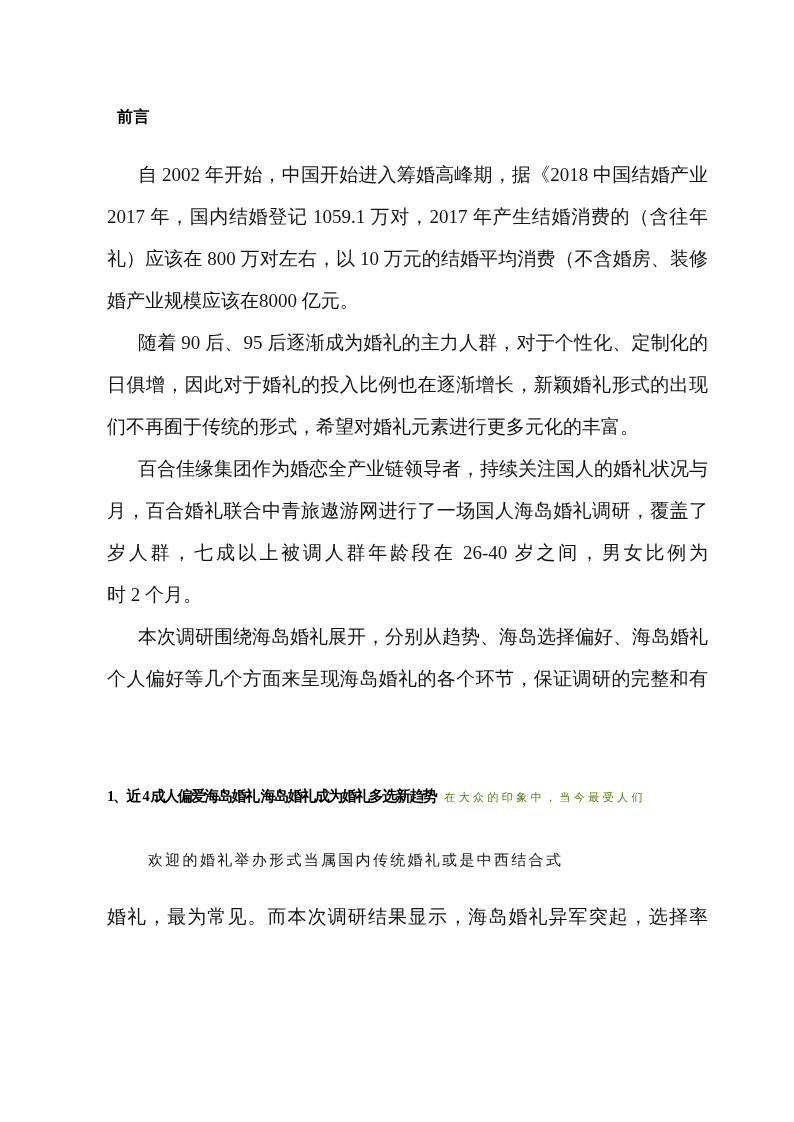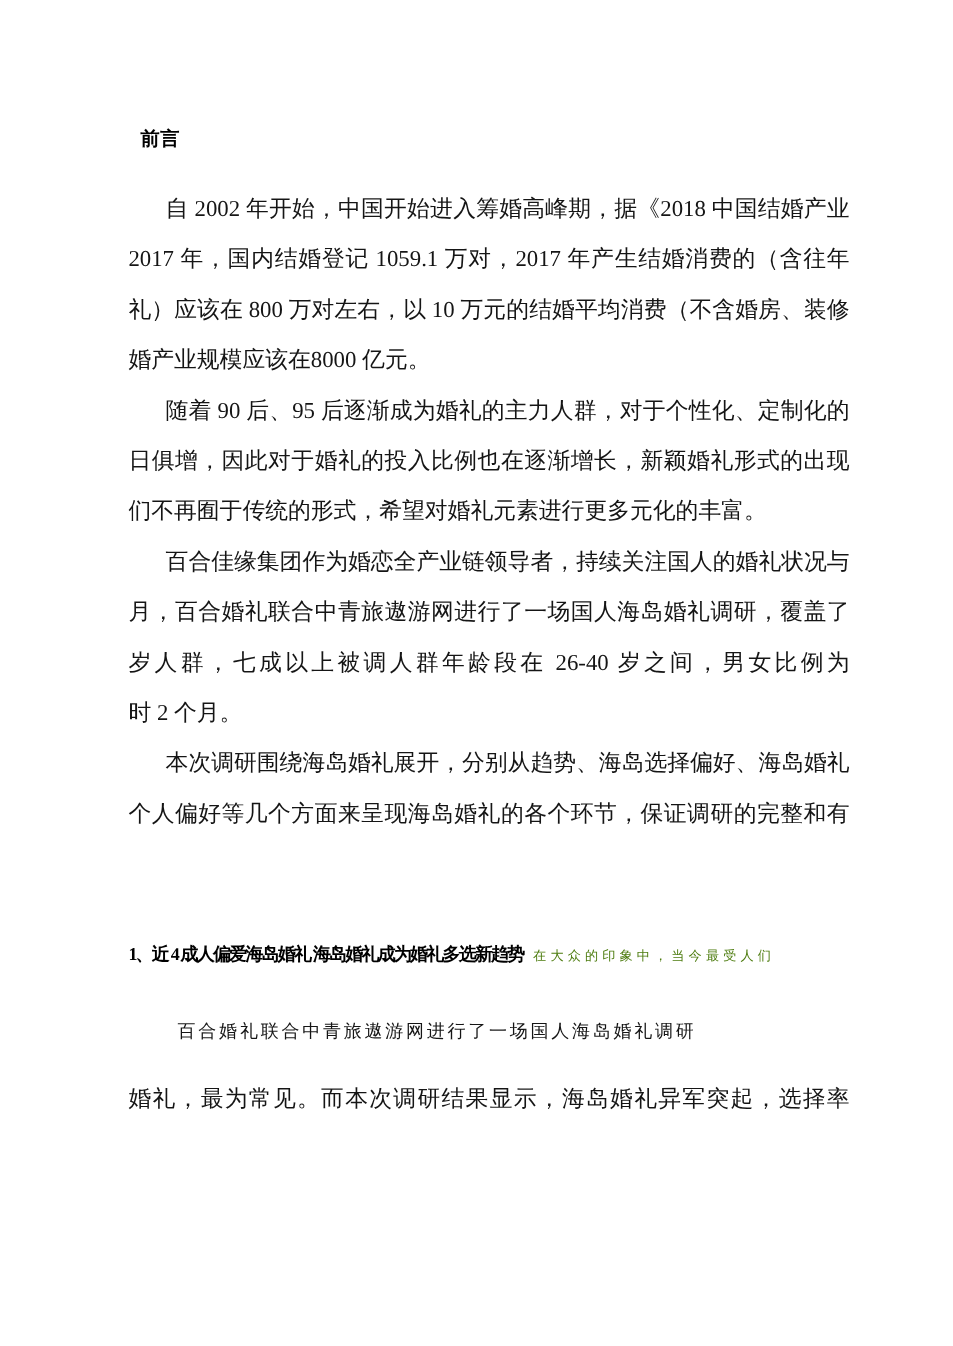--- a/index.html
+++ b/index.html
@@ -108,20 +108,20 @@
         <p class="line in j">本次调研围绕海岛婚礼展开，分别从趋势、海岛选择偏好、海岛婚礼预算、相关服务、</p>
         <p class="line j">个人偏好等几个方面来呈现海岛婚礼的各个环节，保证调研的完整和有效。同时也提取了“海</p>
       </div>
 
     </div>
 
     <div class="sec-heading">
       <span class="sec-bold">1、近 4 成人偏爱海岛婚礼 海岛婚礼成为婚礼多选新趋势</span><span class="sec-tail">在大众的印象中，当今最受人们</span>
     </div>
 
-    <p class="intro-line">百合婚礼联合中青旅遨游网进行了一场国人海岛婚礼调研</p>
+    <p class="intro-line">欢迎的婚礼举办形式当属国内传统婚礼或是中西结合式</p>
 
     <div>
       <p class="line j">婚礼，最为常见。而本次调研结果显示，海岛婚礼异军突起，选择率（36.59%），国内传</p>
     </div>
 
   </div>
 </div>
 
 </body></html>

